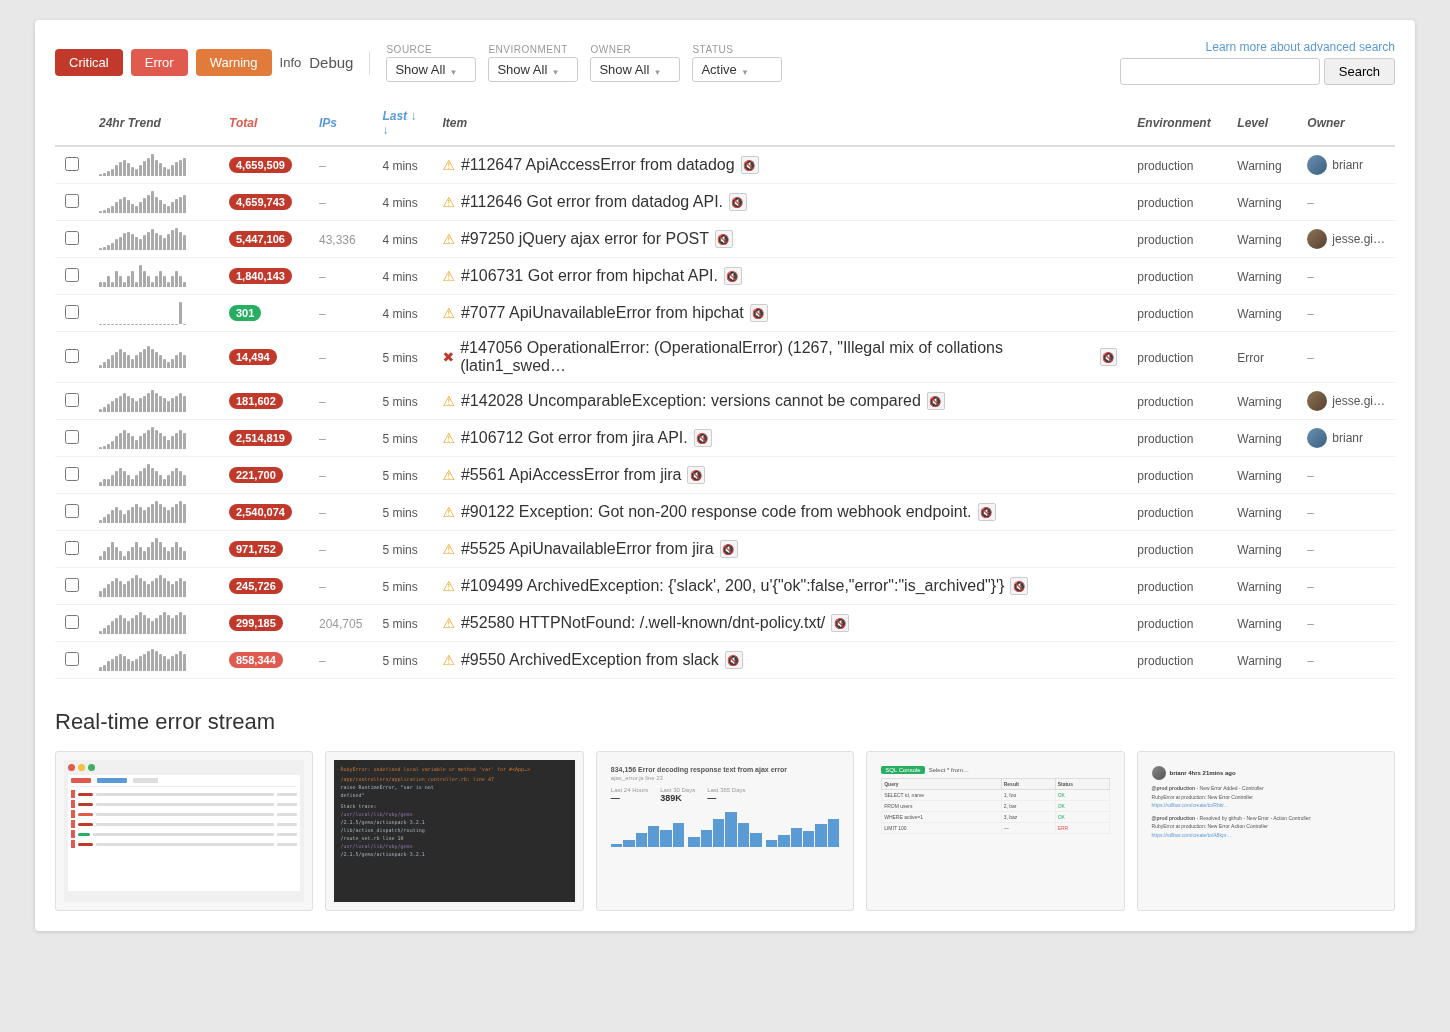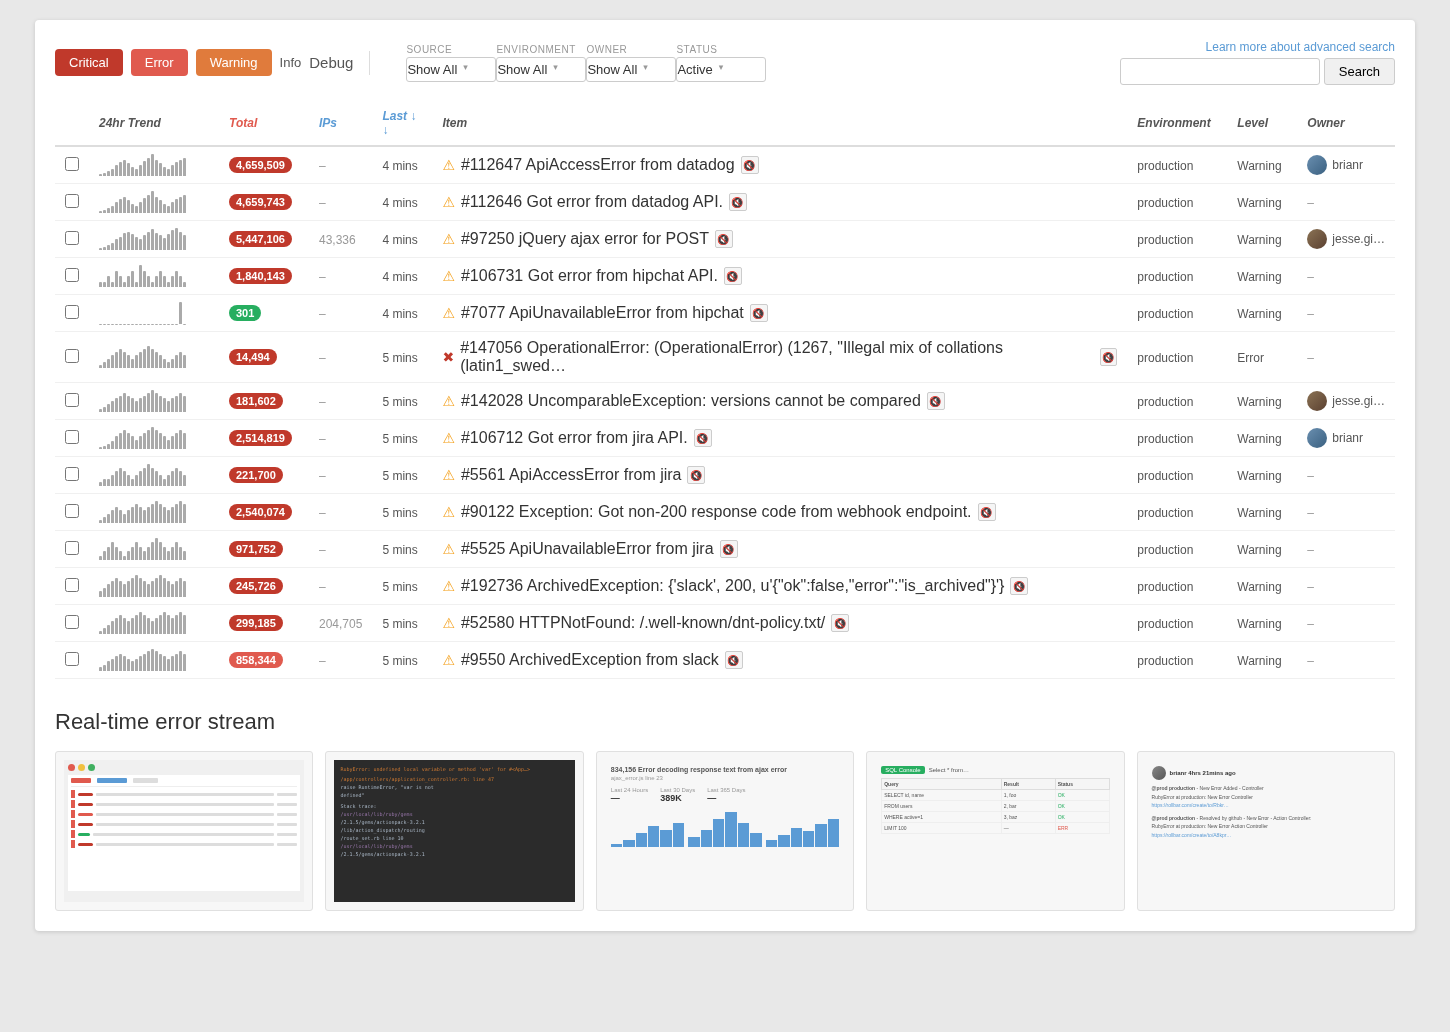--- a/index.html
+++ b/index.html
@@ -35,43 +35,43 @@
     .btn-error { background: #e05a4e; color: #fff; }
     .btn-warning { background: #e07b3c; color: #fff; }
     .btn-info { background: transparent; color: #555; border: none; cursor: pointer; font-size: 13px; }
     .btn-debug { background: transparent; color: #555; border: none; cursor: pointer; font-size: 15px; }
 
     .separator { width: 1px; height: 24px; background: #ddd; margin: 0 8px; }
 
     .filter-group {
       display: flex;
       align-items: center;
-      margin-left: 20px;
+      gap: 12px;
     }
 
     .filter-item {
       display: flex;
       flex-direction: column;
       gap: 2px;
     }
 
     .filter-label {
       font-size: 10px;
       color: #999;
       text-transform: uppercase;
       letter-spacing: 0.5px;
     }
 
     .filter-select {
       display: flex;
-      align-items: flex-start;
+      align-items: flex-end;
       gap: 4px;
       border: 1px solid #ccc;
       border-radius: 3px;
-      padding: 4px 0;
+      padding: 4px 8px;
       background: #fff;
       cursor: pointer;
       font-size: 13px;
       min-width: 90px;
     }
 
     .chevron-down {
       font-size: 9px;
       color: #999;
       margin-left: 2px;
@@ -869,21 +869,21 @@
               <div class="trend-bar" style="height:86%;"></div>
               <div class="trend-bar" style="height:71%;"></div>
             </div>
           </td>
           <td class="total-col"><span class="total-badge badge-red">245,726</span></td>
           <td><span class="dash-text">–</span></td>
           <td><span class="last-text">5 mins</span></td>
           <td>
             <div class="item-cell">
               <span class="warning-icon">⚠</span>
-              <a class="item-link">#192736 ArchivedException: {'slack', 200, u'{"ok":false,"error":"is_archived"}'}</a>
+              <a class="item-link">#109499 ArchivedException: {'slack', 200, u'{"ok":false,"error":"is_archived"}'}</a>
               <span class="mute-box">🔇</span>
             </div>
           </td>
           <td><span class="env-text">production</span></td>
           <td><span class="level-text">Warning</span></td>
           <td><span class="dash-text">–</span></td>
         </tr>
         <tr>
           <td class="checkbox-col"><input type="checkbox" class="row-checkbox" style=""></td>
           <td class="trend-col">

